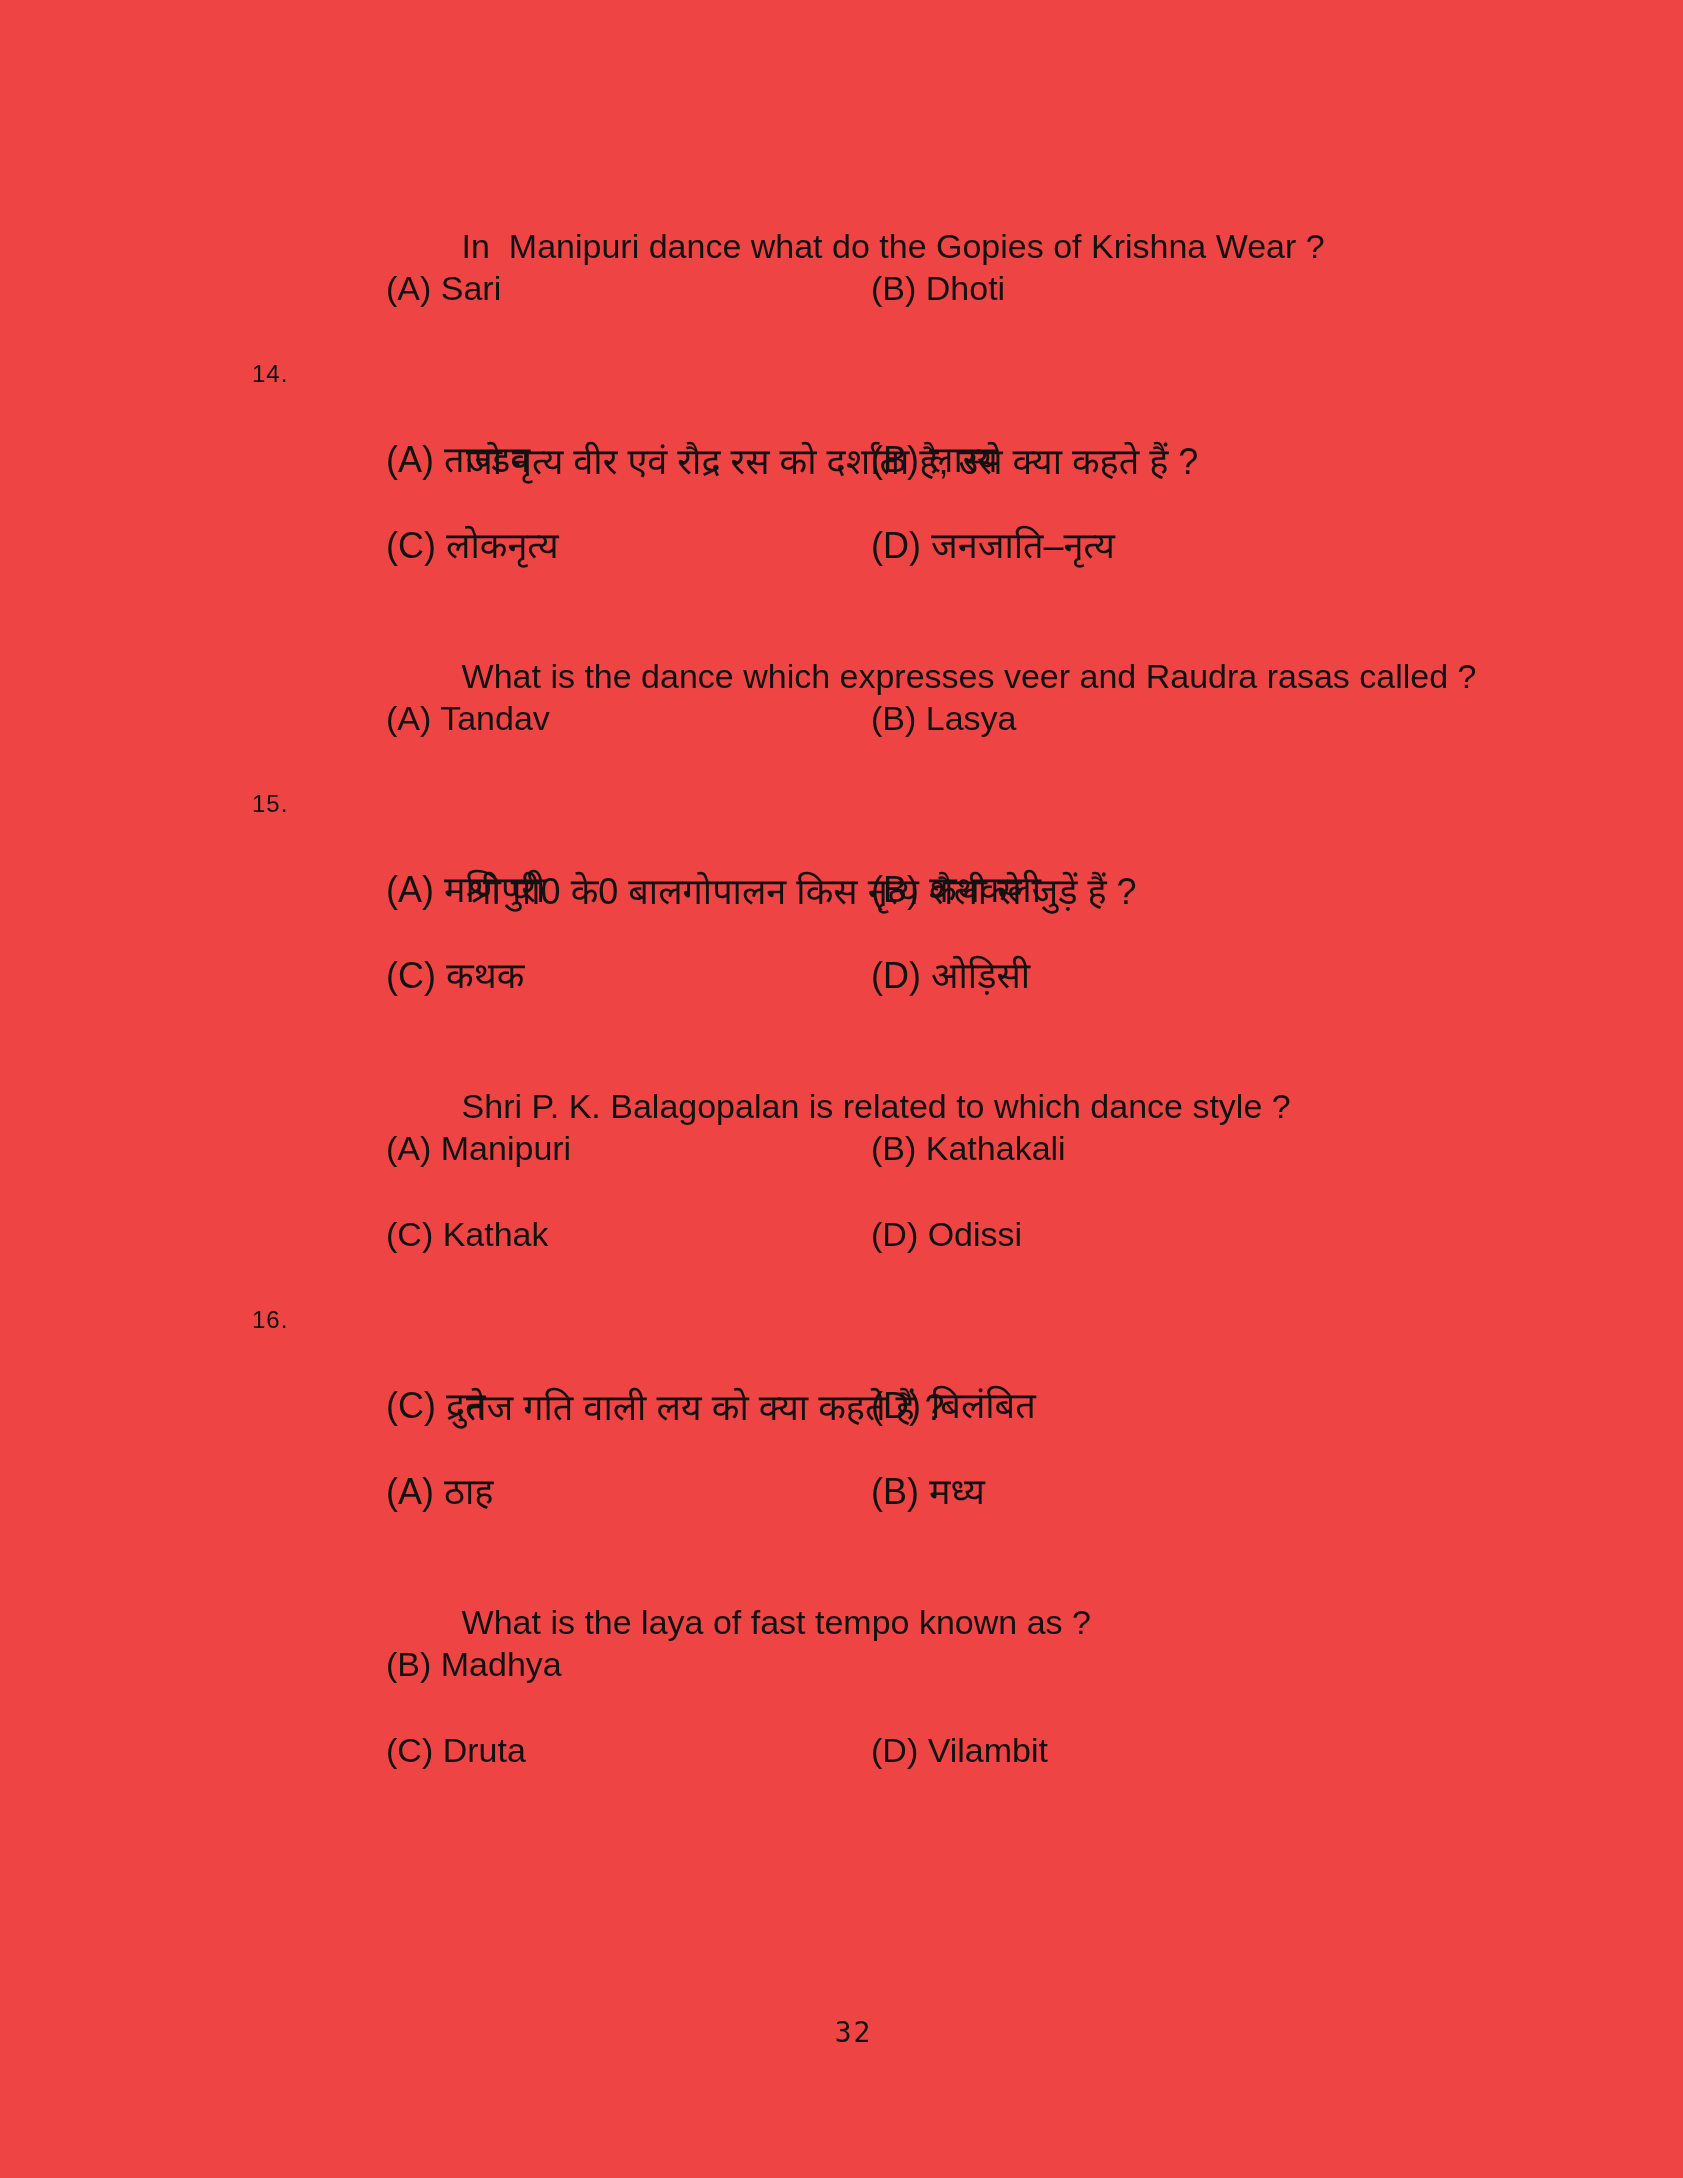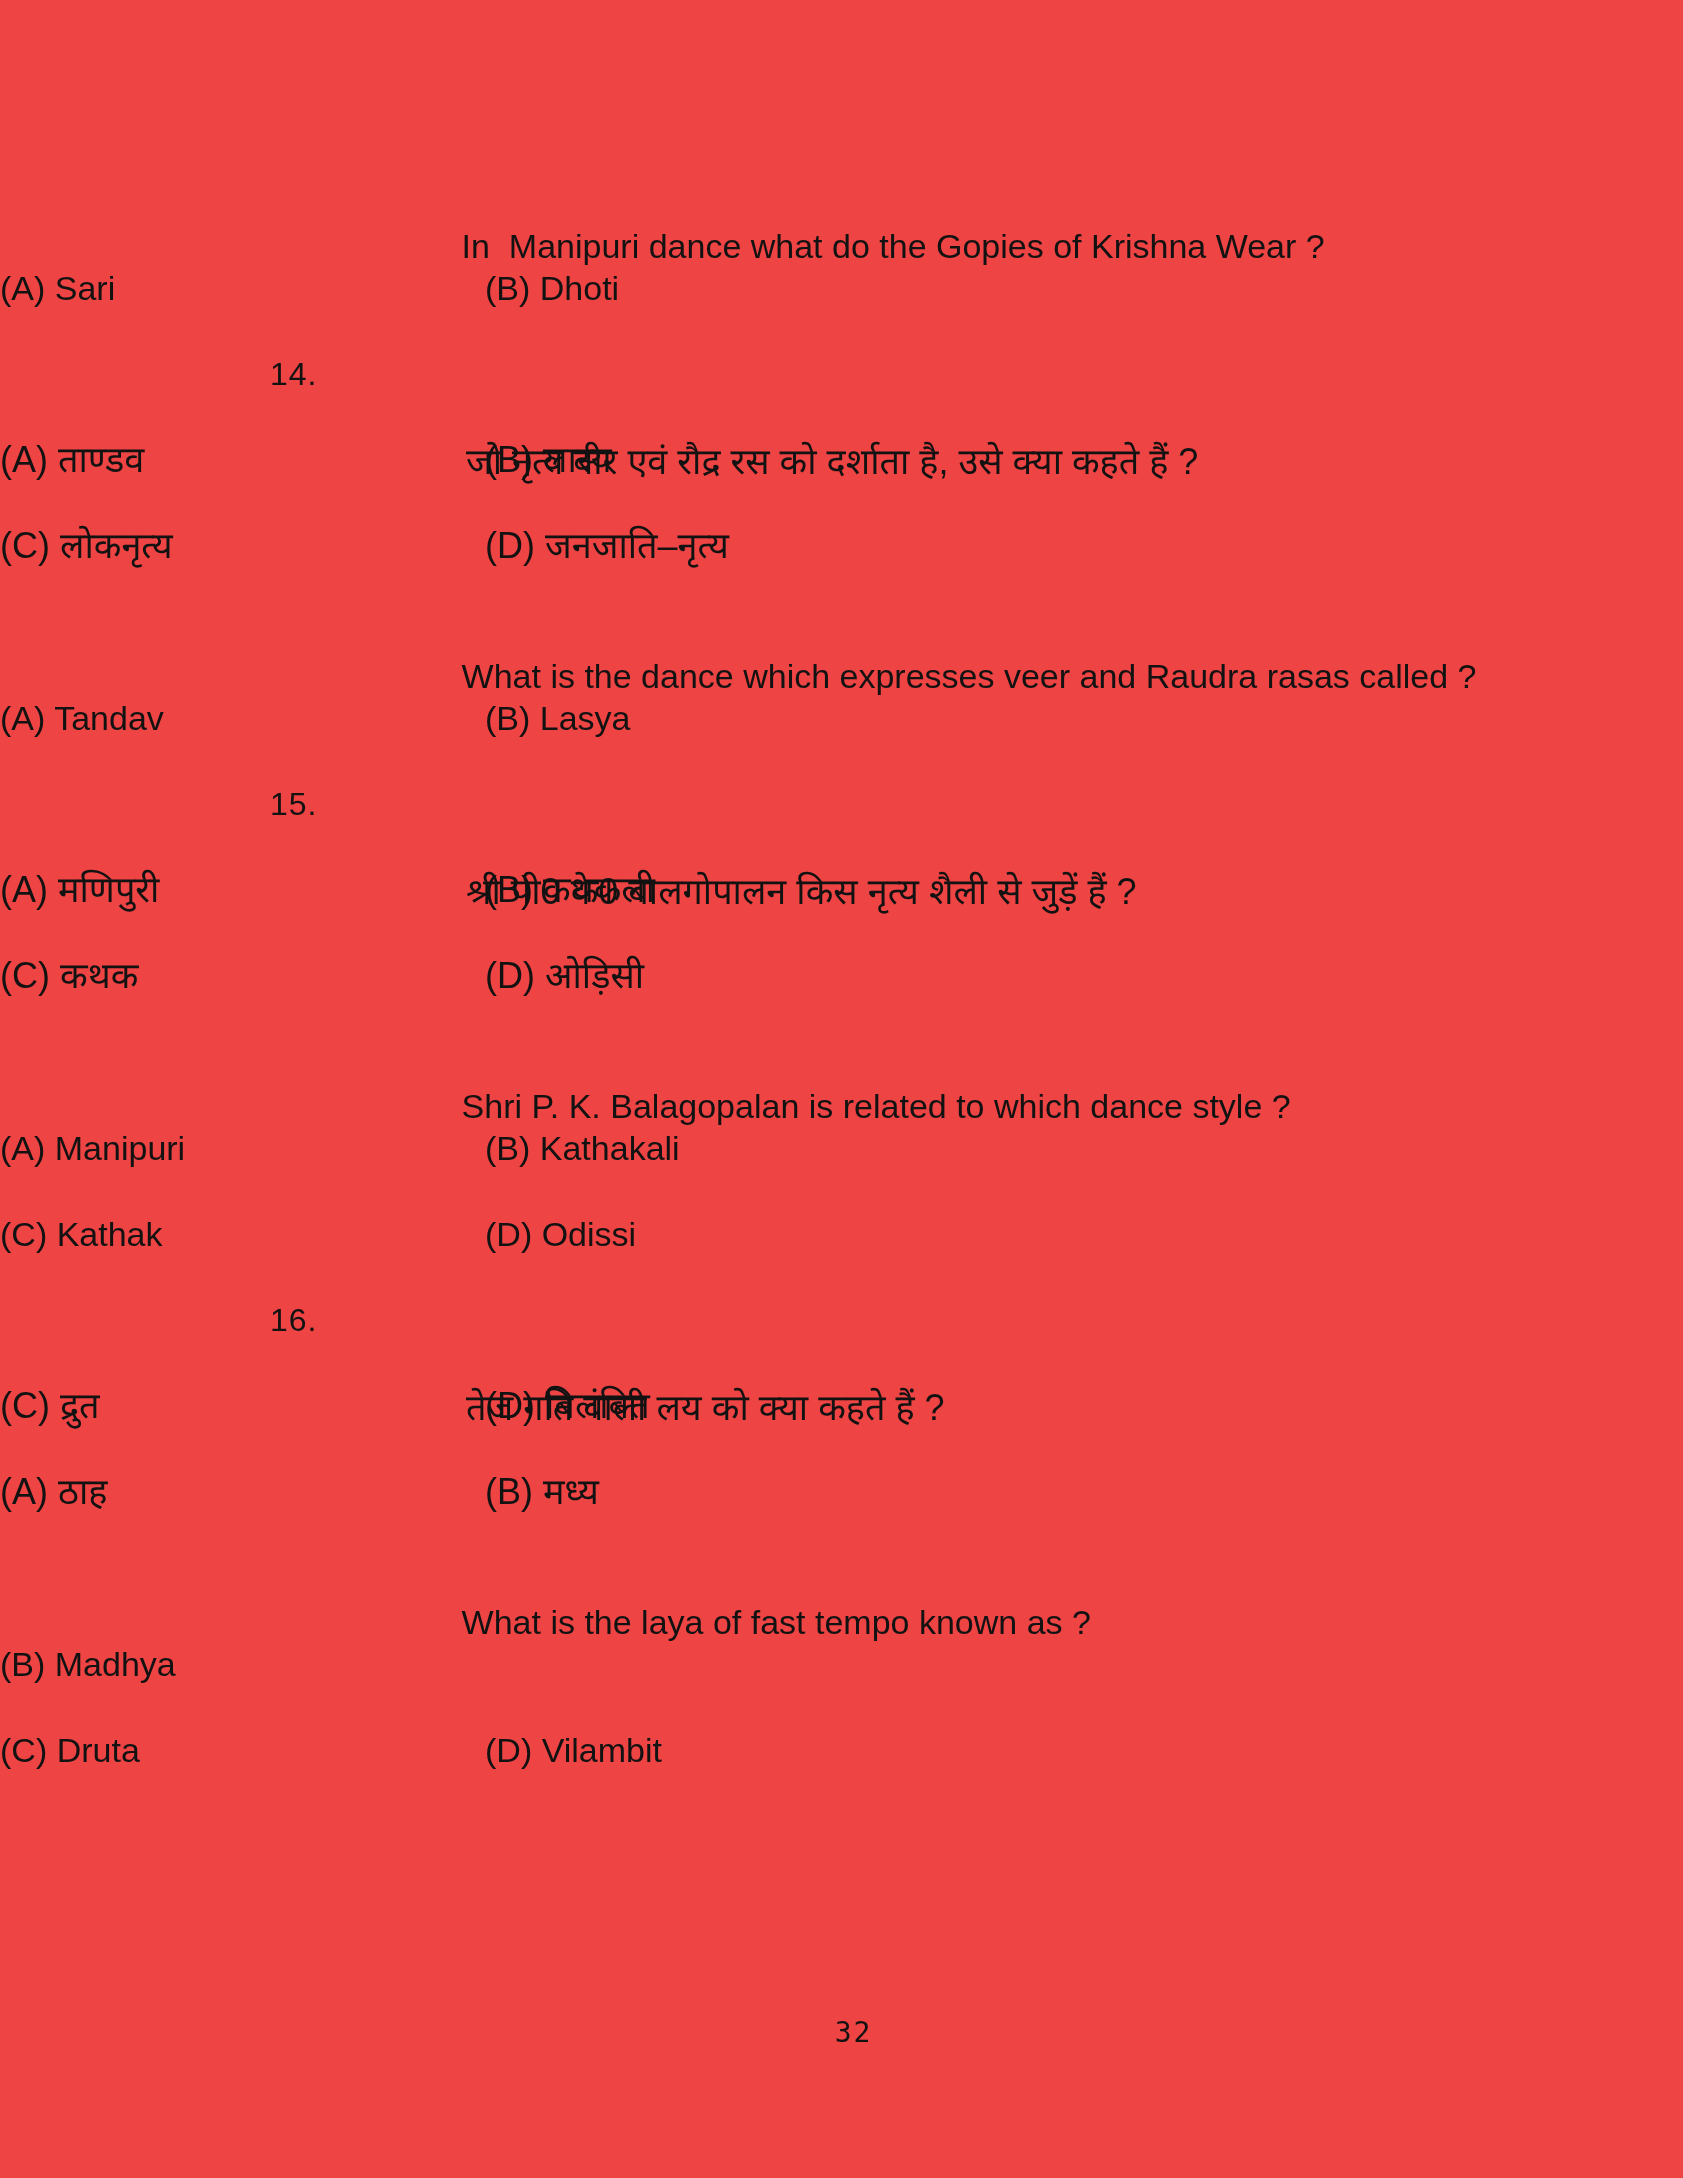--- a/index.html
+++ b/index.html
@@ -8,24 +8,24 @@
     width:1683px; height:2178px;
     background:#ef4444;
     color:#121212;
     font-family:"Liberation Sans","DejaVu Sans",sans-serif;
     overflow:hidden;
   }
   .content { position:absolute; top:180px; left:0; width:100%; }
   .line { height:44px; line-height:44px; margin-bottom:42px; white-space:pre-wrap; }
   .qline { position:relative; padding-left:386px; }
   .qnum {
-    position:absolute; left:270px; top:7px;
-    font-size:32px; line-height:30px; letter-spacing:1px;
+    position:absolute; left:252px; top:7px;
+    font-size:24px; line-height:30px; letter-spacing:1px;
   }
-  .optrow { display:flex; }
+  .optrow { display:flex; padding-left:386px; }
   .opt { white-space:pre-wrap; }
   .opt-a { flex:0 0 485px; width:485px; }
   .eng { font-size:34px; }
   .hindi { font-size:36px; }
   .pagenum {
     position:absolute; top:2016px; left:0; width:1707px;
     text-align:center; font-size:28px; letter-spacing:2px;
     font-family:"DejaVu Sans Mono","Liberation Mono",monospace;
   }
 </style>

